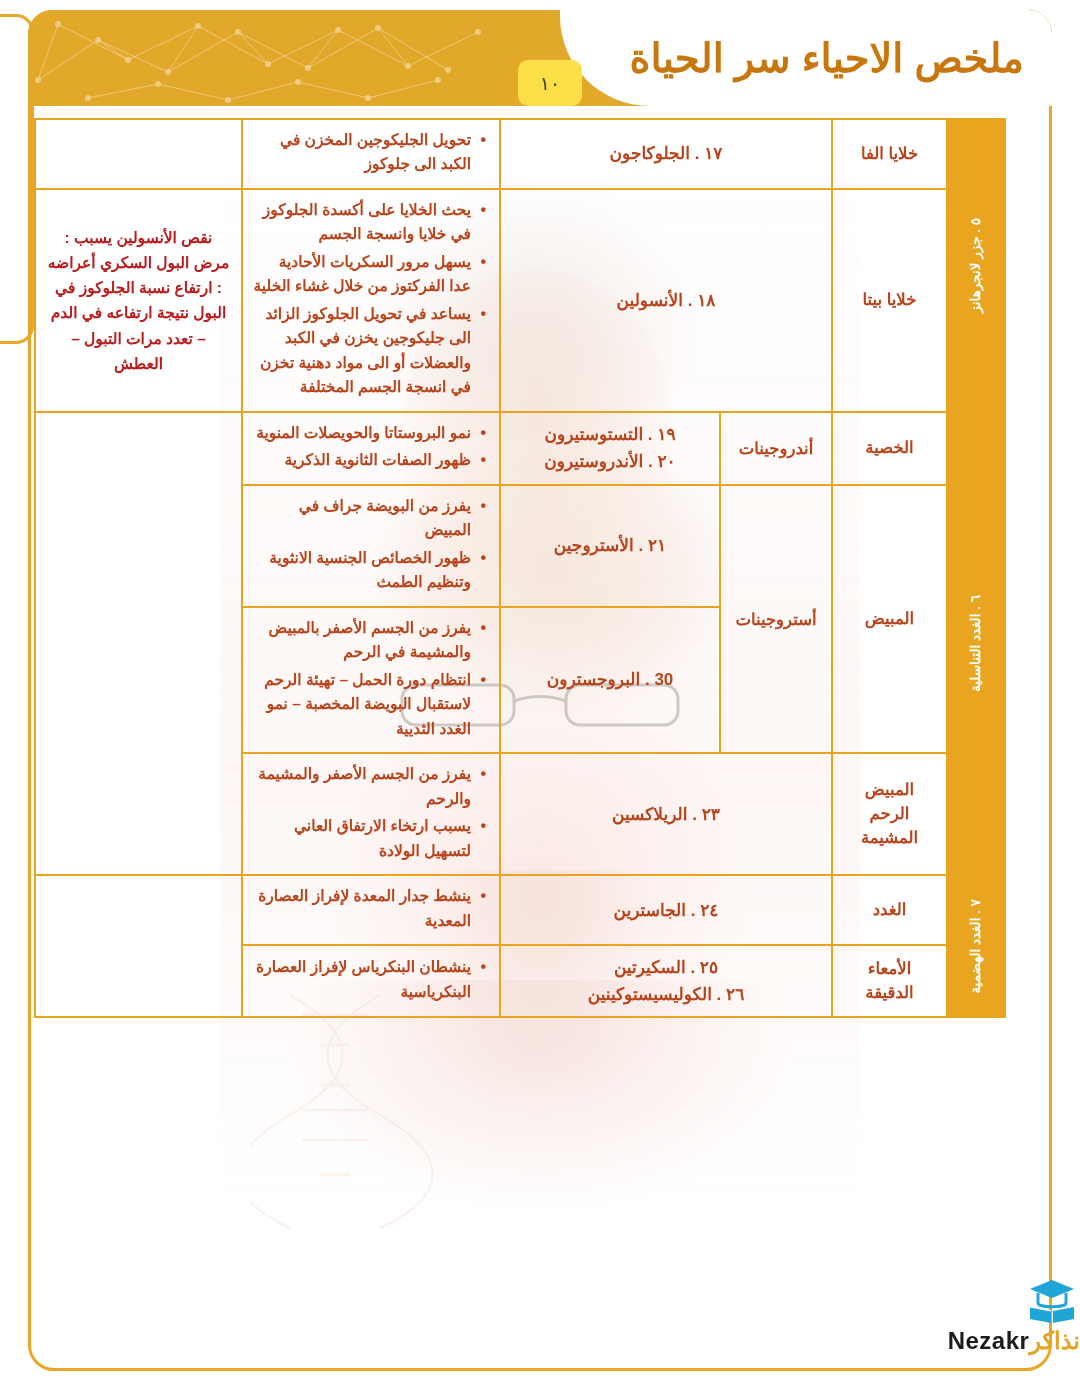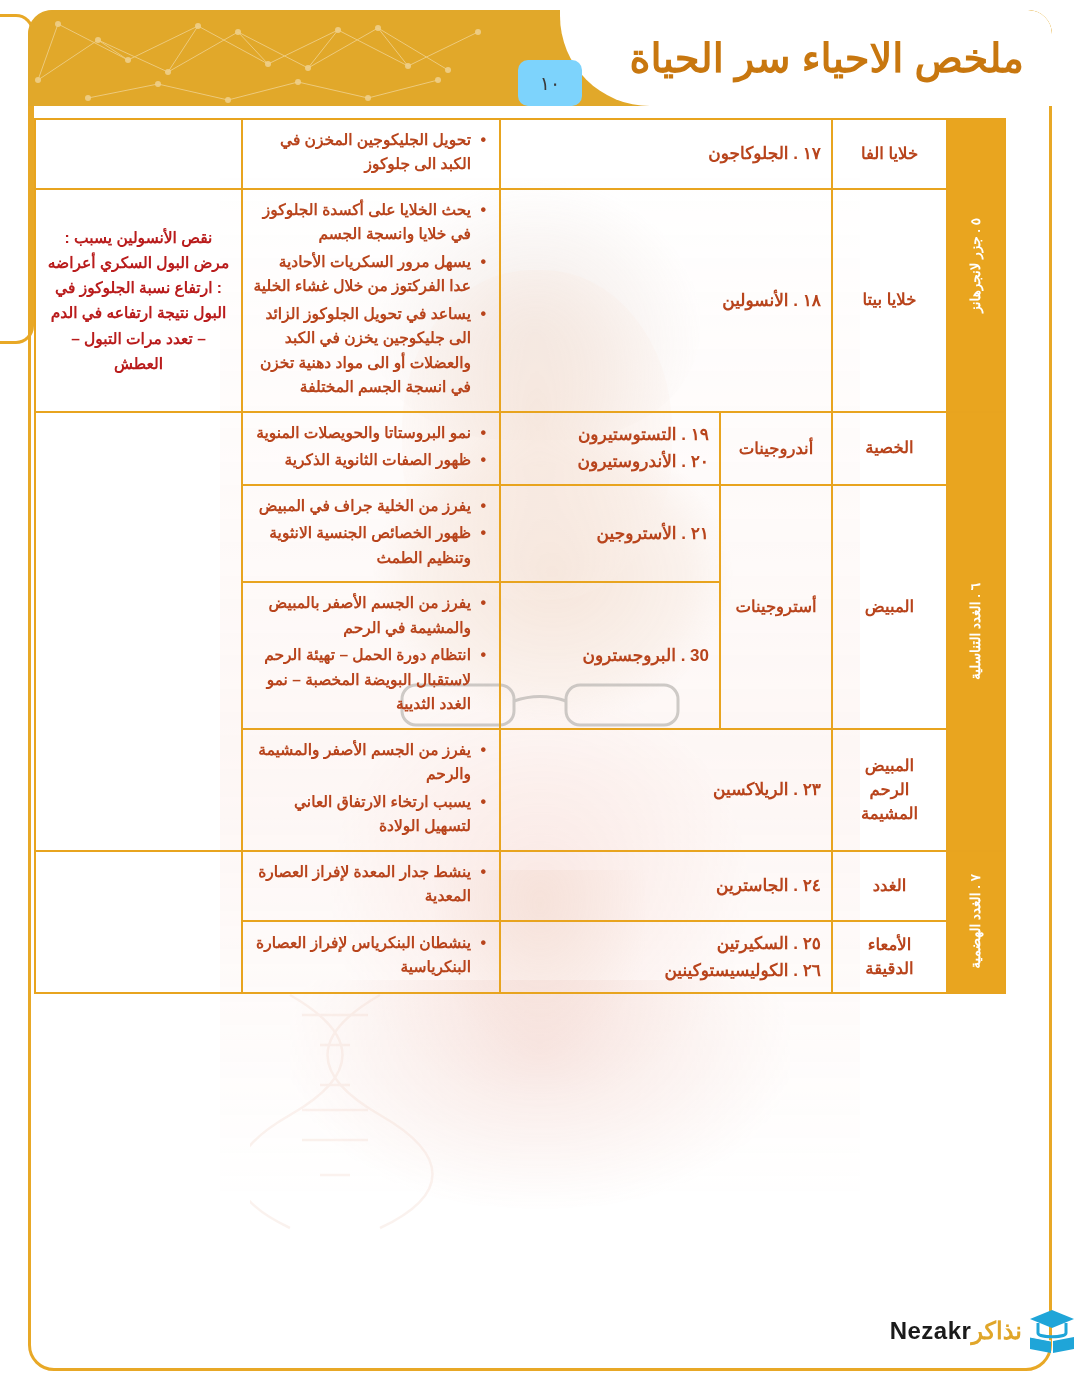--- a/index.html
+++ b/index.html
@@ -78,21 +78,21 @@
     color: #c8770f;
     letter-spacing: 0;
     white-space: nowrap;
   }
   .page-num-badge {
     position: absolute;
     top: 50px;
     right: 470px;
     width: 64px;
     height: 46px;
-    background: #7dd3fc;
+    background: #fde047;
     border-radius: 10px;
     display: flex;
     align-items: center;
     justify-content: center;
     font-size: 19px;
     color: #3a3a3a;
     letter-spacing: 2px;
   }
 
   
@@ -192,21 +192,21 @@
   .col-note  { width: 207px; }
 
   .cell-gland {
     text-align: center;
     color: #b8441c;
     font-size: 16.5px;
     font-weight: bold;
     line-height: 1.45;
   }
   .cell-horm {
-    text-align: right;
+    text-align: center;
     color: #b8441c;
     font-size: 17px;
     font-weight: bold;
     line-height: 1.6;
   }
   .cell-horm2 {
     text-align: center;
     color: #b8441c;
     font-size: 16.5px;
     font-weight: bold;
@@ -261,22 +261,21 @@
   }
   .empty-cell { background: transparent; }
 
   
   .footer {
     position: absolute;
     left: 0;
     right: 0;
     bottom: 28px;
     display: flex;
-    flex-direction: row;
-    align-items: center;
+    flex-direction: column;
     gap: 2px;
   }
   .footer-brand {
     font-size: 24px;
     font-weight: bold;
     color: #e0a62a;
     letter-spacing: 0.5px;
   }
   .footer-brand .lat { color: #1b1b1b; }
 </style>
@@ -403,21 +402,21 @@
           </td>
           <td class="empty-cell" rowspan="4"></td>
         </tr>
 
         <tr>
           <td class="cell-gland" rowspan="2">المبيض</td>
           <td class="cell-horm2" rowspan="2">أستروجينات</td>
           <td class="cell-horm">٢١ . الأستروجين</td>
           <td class="cell-func">
             <ul>
-              <li>يفرز من الخلية جراف في المبيض</li>
+              <li>يفرز من البويضة جراف في المبيض</li>
               <li>ظهور الخصائص الجنسية الانثوية وتنظيم الطمث</li>
             </ul>
           </td>
         </tr>
 
         <tr>
           <td class="cell-horm">30 . البروجسترون</td>
           <td class="cell-func">
             <ul>
               <li>يفرز من الجسم الأصفر بالمبيض والمشيمة في الرحم</li>

